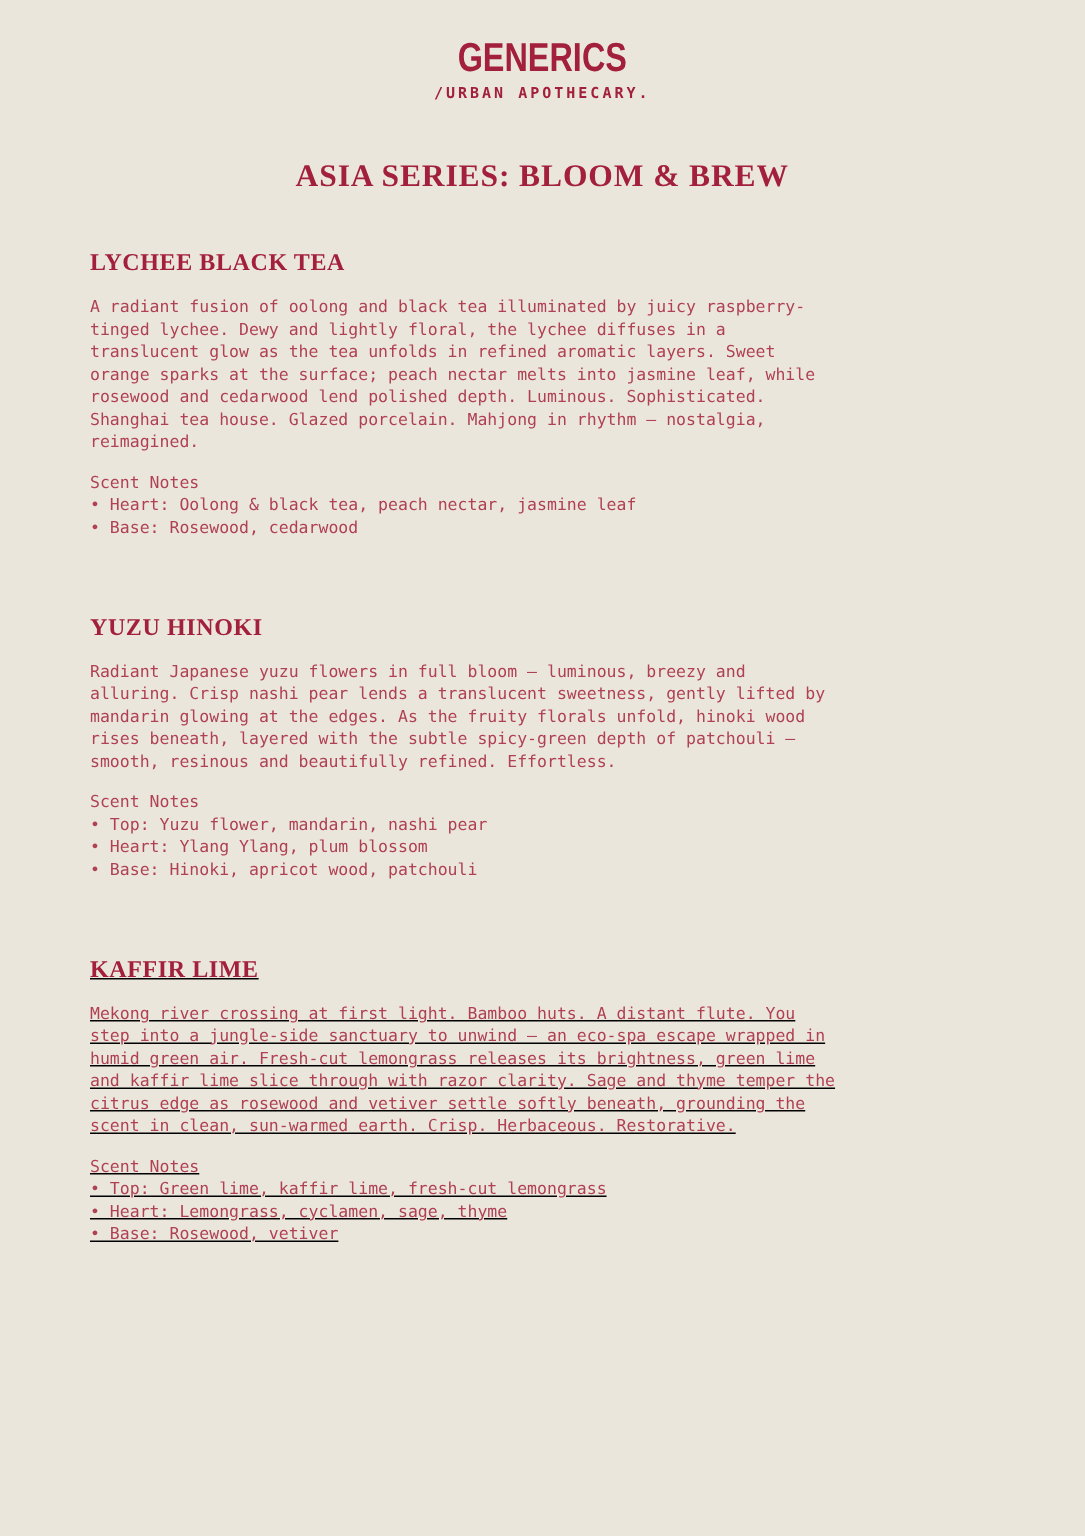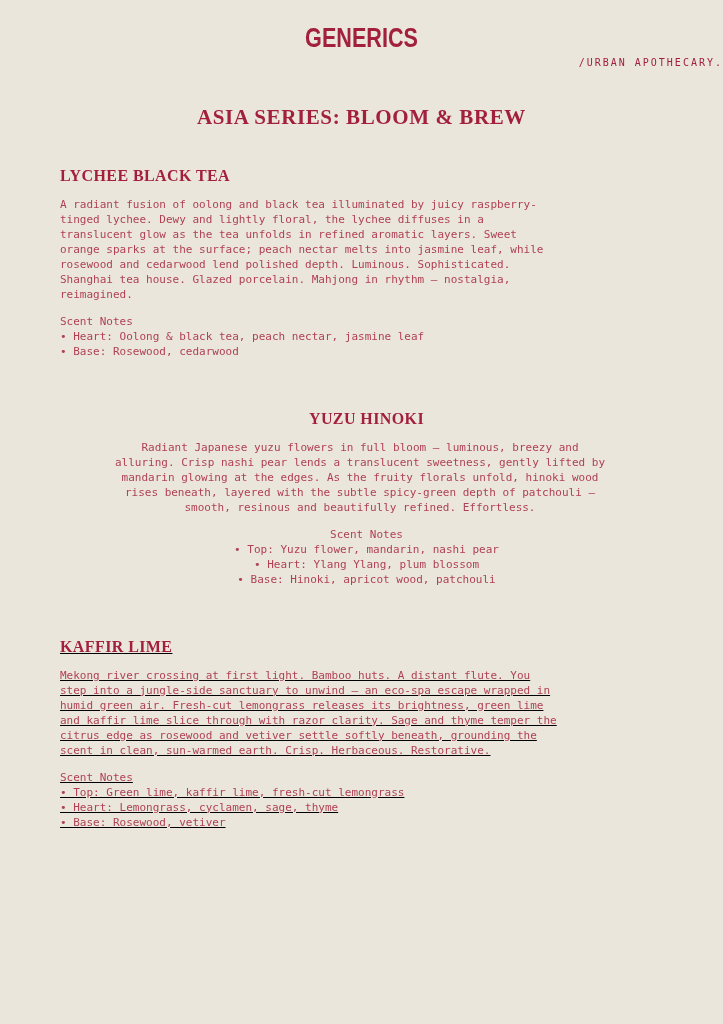--- a/index.html
+++ b/index.html
@@ -21,38 +21,37 @@
     font-size: 27px;
     letter-spacing: 0px;
     color: #A3203C;
     transform: scaleX(0.80);
     transform-origin: center;
     line-height: 1.1;
   }
   .brand-sub {
     margin-top: 3px;
     font-family: "DejaVu Sans Mono", monospace;
-    font-weight: 400;
+    font-weight: 700;
     font-size: 10px;
     letter-spacing: 2px;
     color: #A3203C;
-    text-align: right;
   }
   .series-title {
     margin-top: 37px;
     font-family: "Liberation Serif", serif;
     font-weight: 700;
     font-size: 21px;
     letter-spacing: 0.6px;
     color: #A3203C;
     text-align: center;
   }
   .content { padding: 0 50px 0 60px; }
   .section-1 { margin-top: 37px; }
-  .section-2 { margin-top: 51px; text-align: center; }
+  .section-2 { margin-top: 51px; }
   .section-3 { margin-top: 51px; text-decoration: underline; }
   .product-title {
     font-family: "Liberation Serif", serif;
     font-weight: 700;
     font-size: 16px;
     letter-spacing: 0.4px;
     color: #A3203C;
   }
   .product-description {
     margin-top: 12px;

